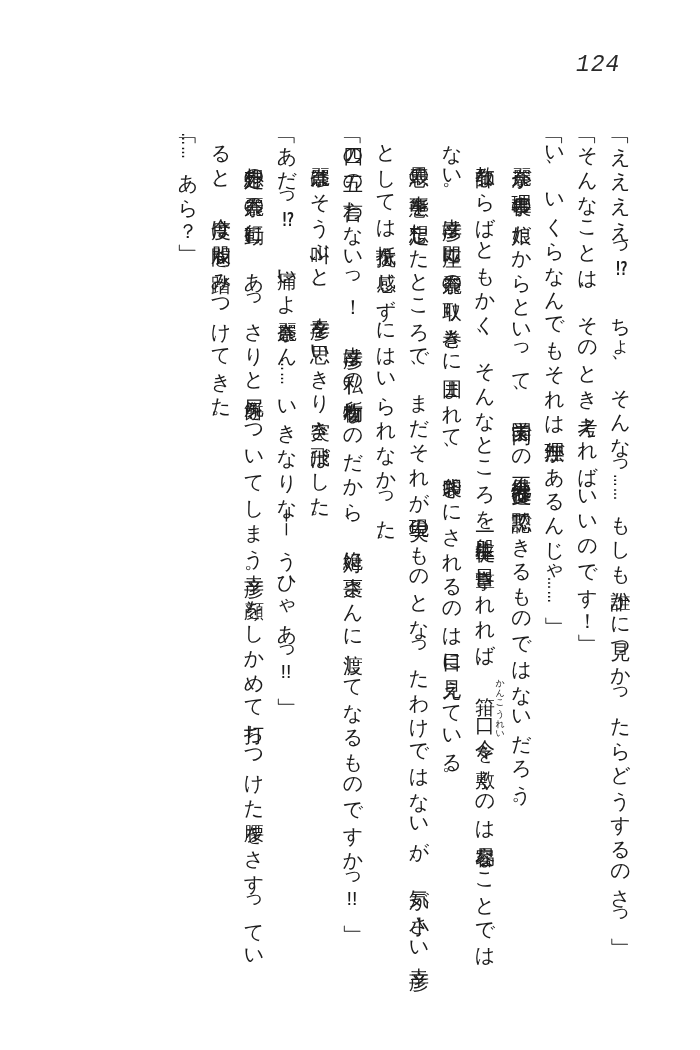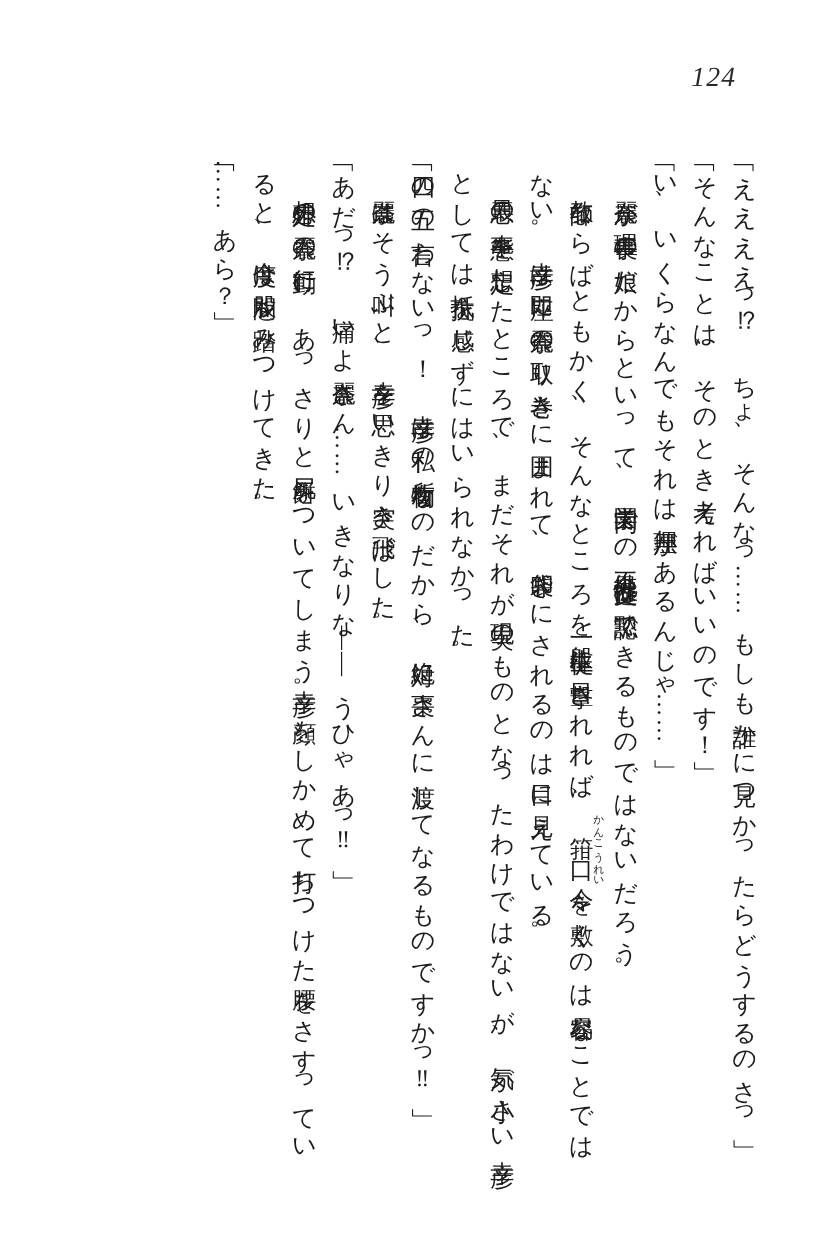--- a/index.html
+++ b/index.html
@@ -5,21 +5,21 @@
   html, body {
     margin: 0;
     padding: 0;
     background: #ffffff;
   }
   .page {
     position: relative;
     width: 700px;
     height: 1050px;
     background: #ffffff;
-    font-family: Liberation Serif, serif;
+    font-family: Liberation Mono, monospace;
     color: #1c1c1c;
     overflow: hidden;
   }
   .page-number {
     position: absolute;
     top: 52px;
     left: 576px;
     font-size: 23px;
     font-style: italic;
     letter-spacing: 1px;

